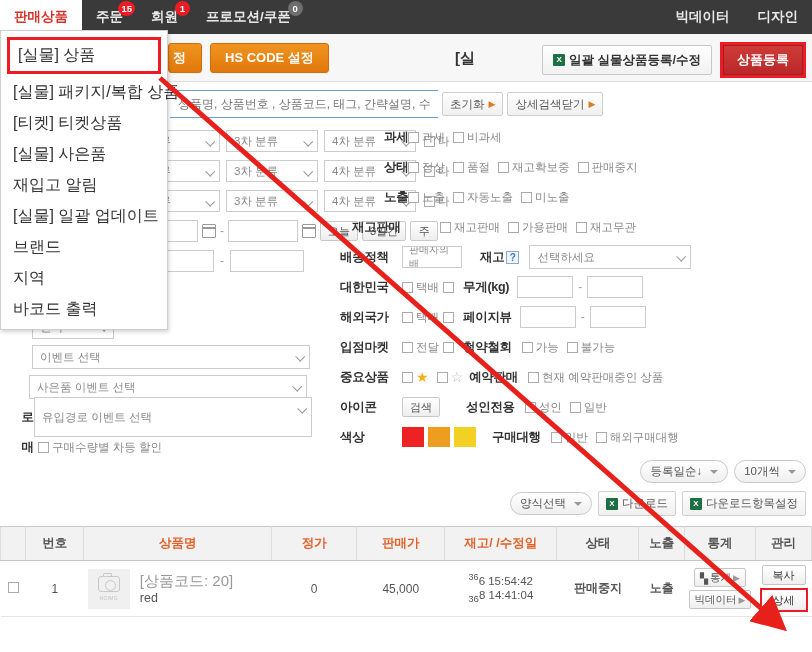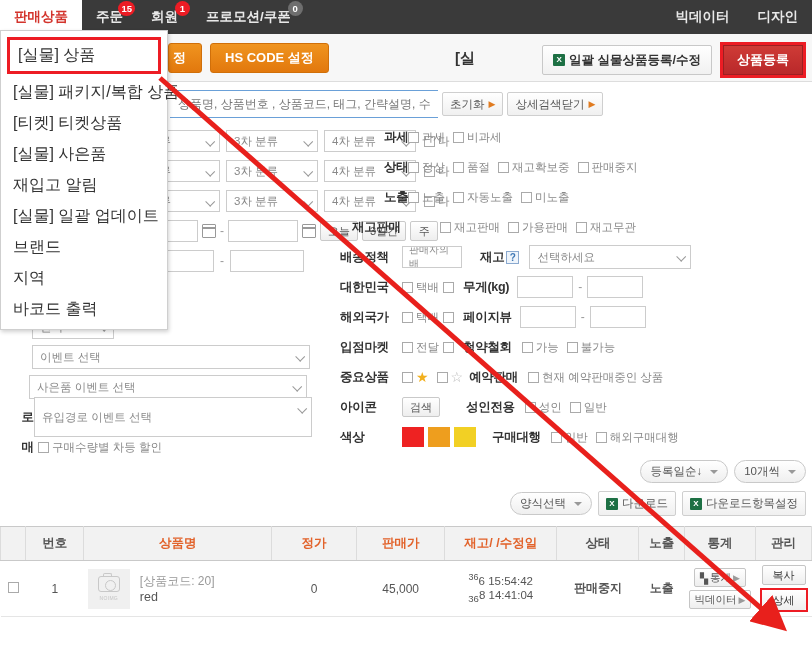--- a/index.html
+++ b/index.html
@@ -168,21 +168,21 @@
   }
   .camera::before{
     content:""; position:absolute; left:6px; top:2.5px; width:9px; height:9px;
     border:1.6px solid #c8c8c8; border-radius:50%;
   }
   .camera::after{
     content:""; position:absolute; left:4px; top:-4px; width:7px; height:3px;
     border:1.6px solid #c8c8c8; border-bottom:none; border-radius:2px 2px 0 0;
   }
   .noimg span{ font-size:5px; letter-spacing:.3px; margin-top:3px; }
-  .pcode{ color:#999; font-size:12px; }
+  .pcode{ color:#999; font-size:15px; }
   .pname{ color:#555; font-size:12.5px; }
   .stopped{ color:#e2231a; font-weight:bold; }
   .stkline{ position:relative; font-size:11.5px; color:#555; white-space:nowrap; }
   .stkline sup{ font-size:9px; color:#555; }
   .minibtn{
     background:linear-gradient(#fff,#eee); border:1px solid #c5c5c5; font-size:10.5px;
     color:#555; height:19px; padding:0 5px; display:inline-flex; align-items:center;
     gap:2px; border-radius:2px; cursor:pointer; white-space:nowrap;
   }
   .minibtn .arrw{ color:#9a9a9a; }

